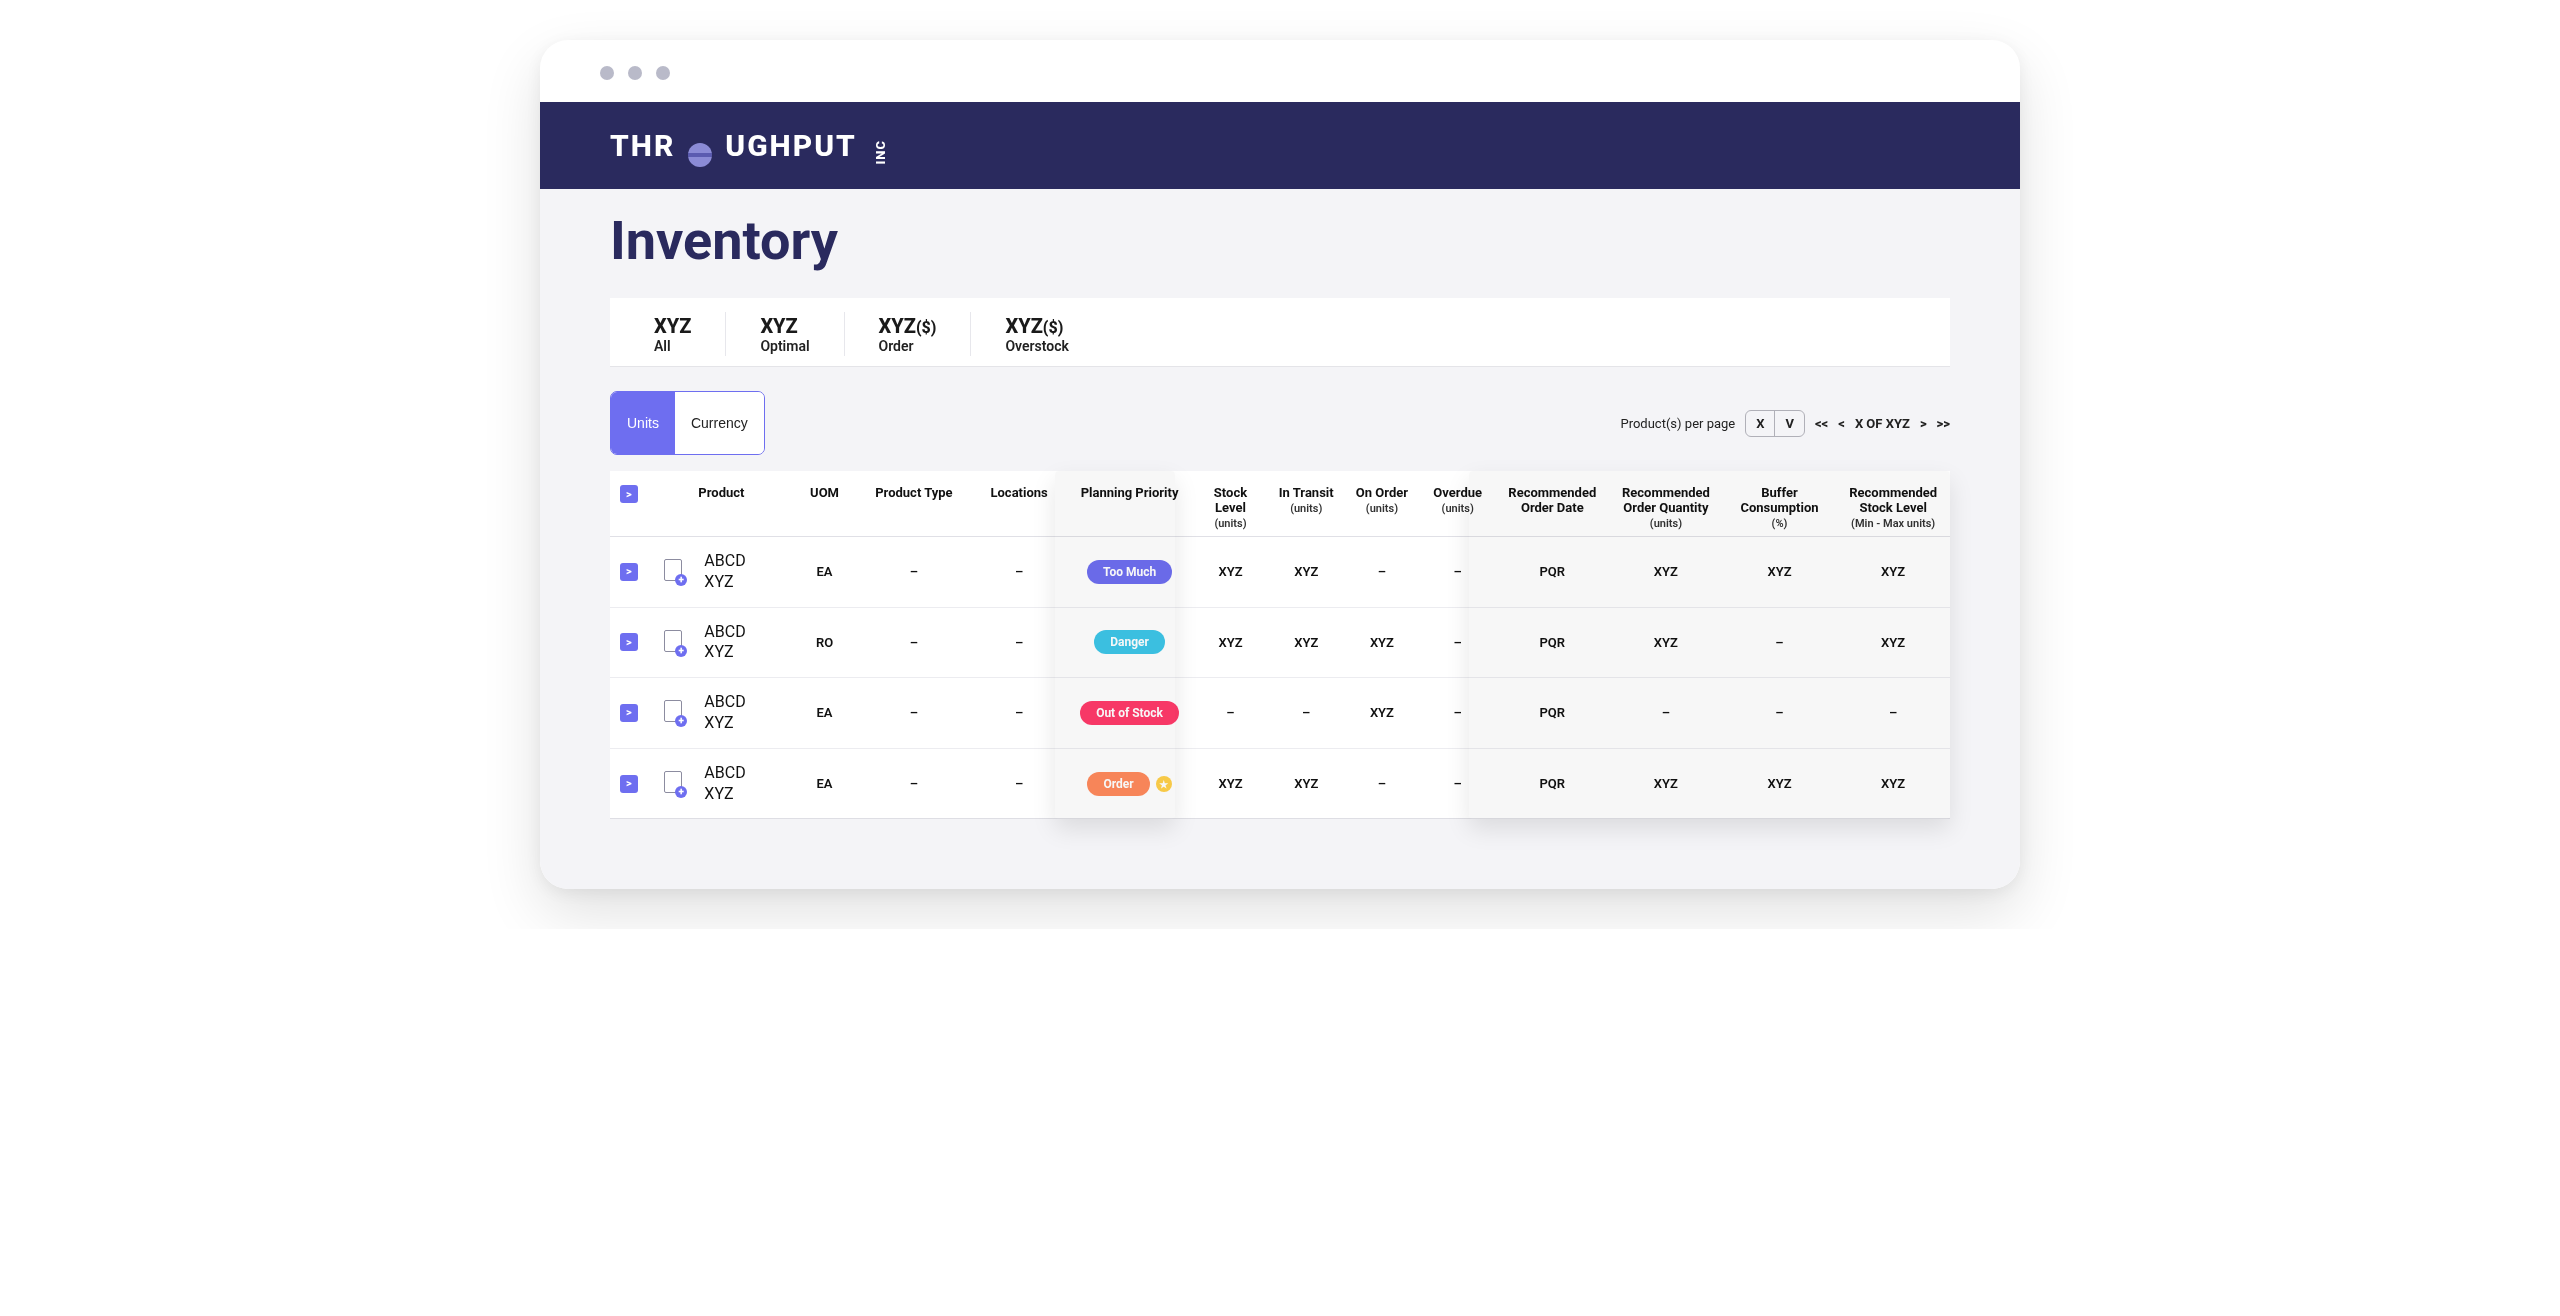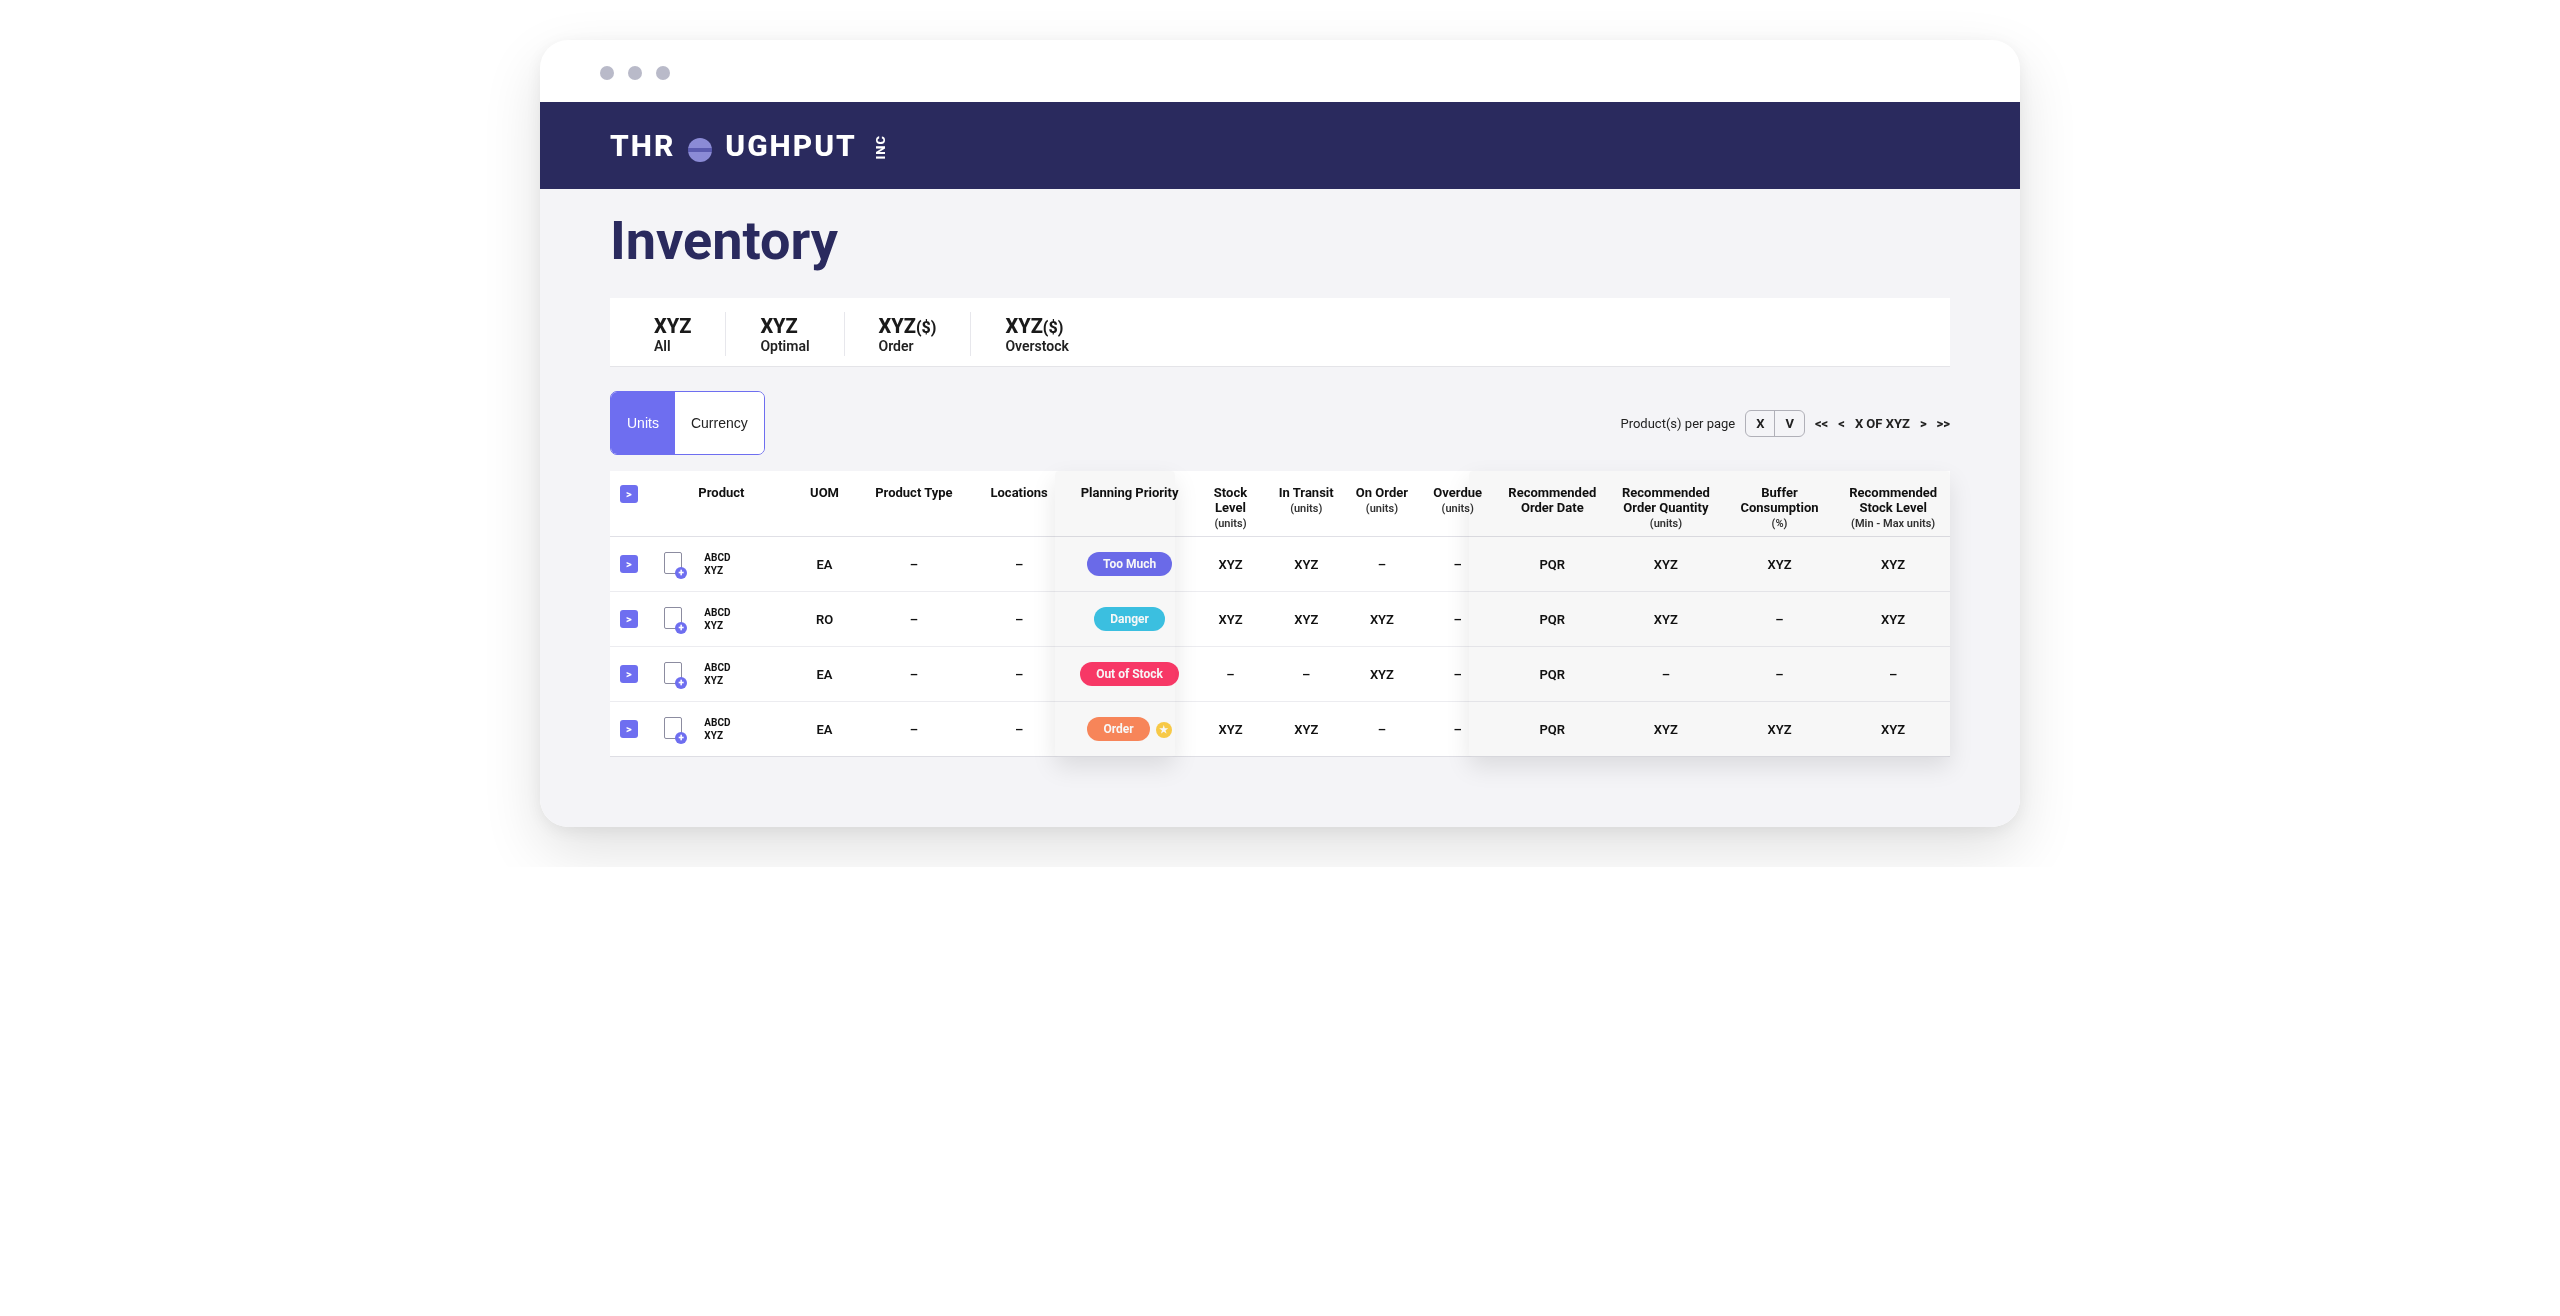--- a/index.html
+++ b/index.html
@@ -26,21 +26,21 @@
 .dot {
   width: 14px; height: 14px; border-radius: 50%;
   background: #b9bac9;
 }
 .app-header {
   background: #2a2a5e;
   padding: 26px 70px;
 }
 .logo {
   display: flex;
-  align-items: center;
+  align-items: flex-end;
   gap: 12px;
   color: #fff;
   font-weight: 800;
   letter-spacing: 2px;
 }
 .logo-main { font-size: 30px; }
 .logo-o {
   display: inline-flex;
   width: 24px; height: 24px;
   border-radius: 50%;
@@ -200,23 +200,23 @@
   background: #6e6ef0;
   color: #fff;
   border-radius: 50%;
   font-size: 10px;
   line-height: 12px;
   text-align: center;
   font-weight: 800;
 }
 .product-cell {
   text-align: left;
-  font-size: 10px;
+  font-size: 16px;
   line-height: 1.3;
-  font-weight: 700;
+  font-weight: 400;
 }
 .badge {
   display: inline-block;
   padding: 5px 16px;
   border-radius: 999px;
   font-size: 12px;
   font-weight: 700;
   color: #fff;
 }
 .badge.too-much { background: #6e6ef0; }

